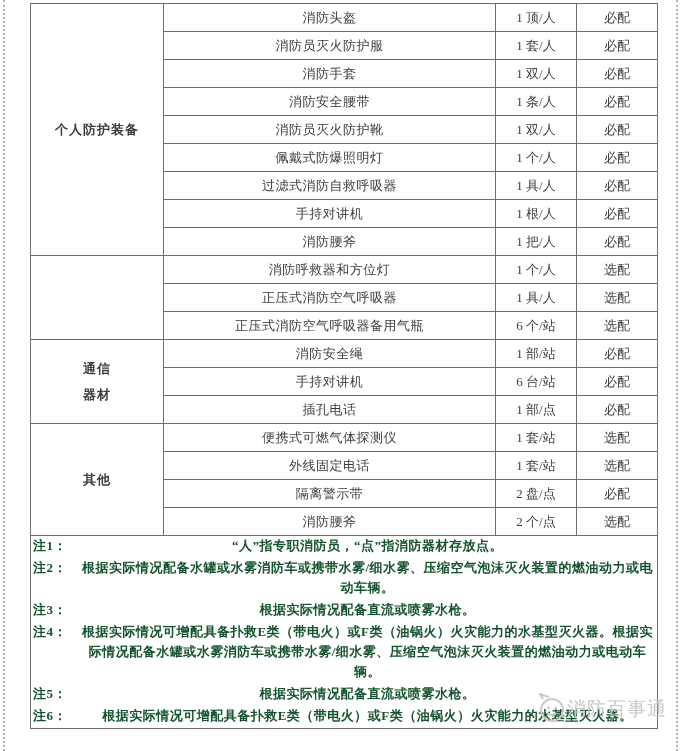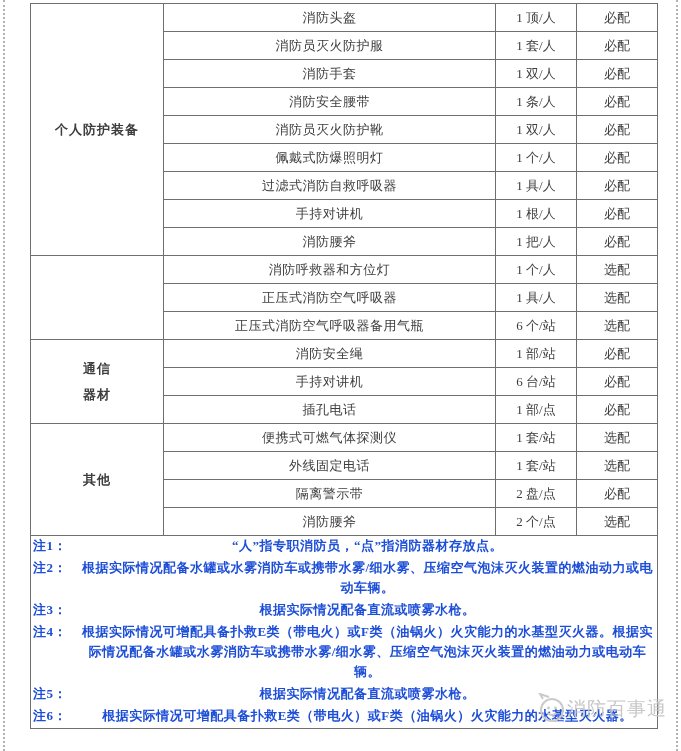--- a/index.html
+++ b/index.html
@@ -48,21 +48,21 @@
     vertical-align: top;
     text-align: left;
     padding: 7px 10px 0 17px;
   }
   .note {
     margin: 0 0 2px 0;
     position: relative;
     padding-left: 47px;
     font-size: 13px;
     font-weight: bold;
-    color: #1d4ed8;
+    color: #14532d;
     line-height: 20px;
     letter-spacing: 0.5px;
   }
   .note .note-label { position: absolute; left: 0; top: 0; }
 
   .watermark {
     position: absolute; left: 536px; top: 693px;
     display: flex; align-items: center;
     color: #c7c7c7;
     font-size: 19px;

